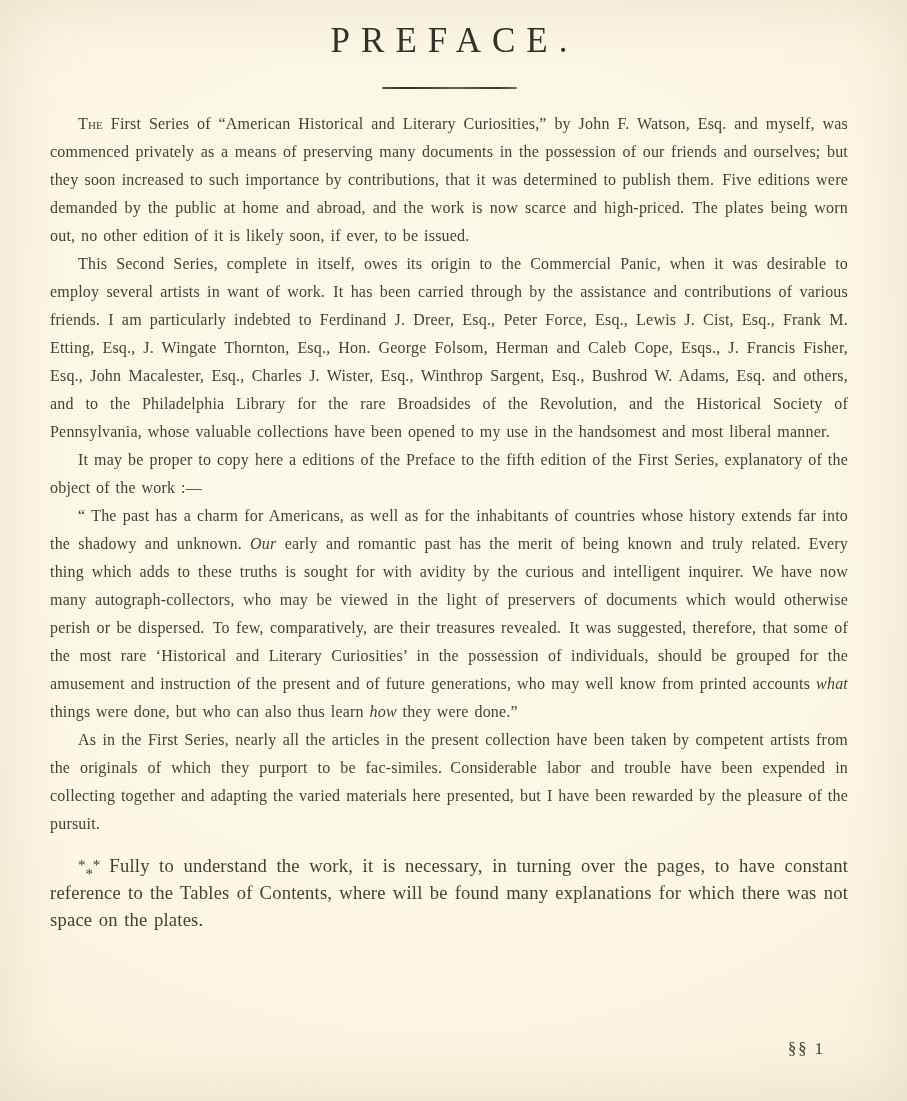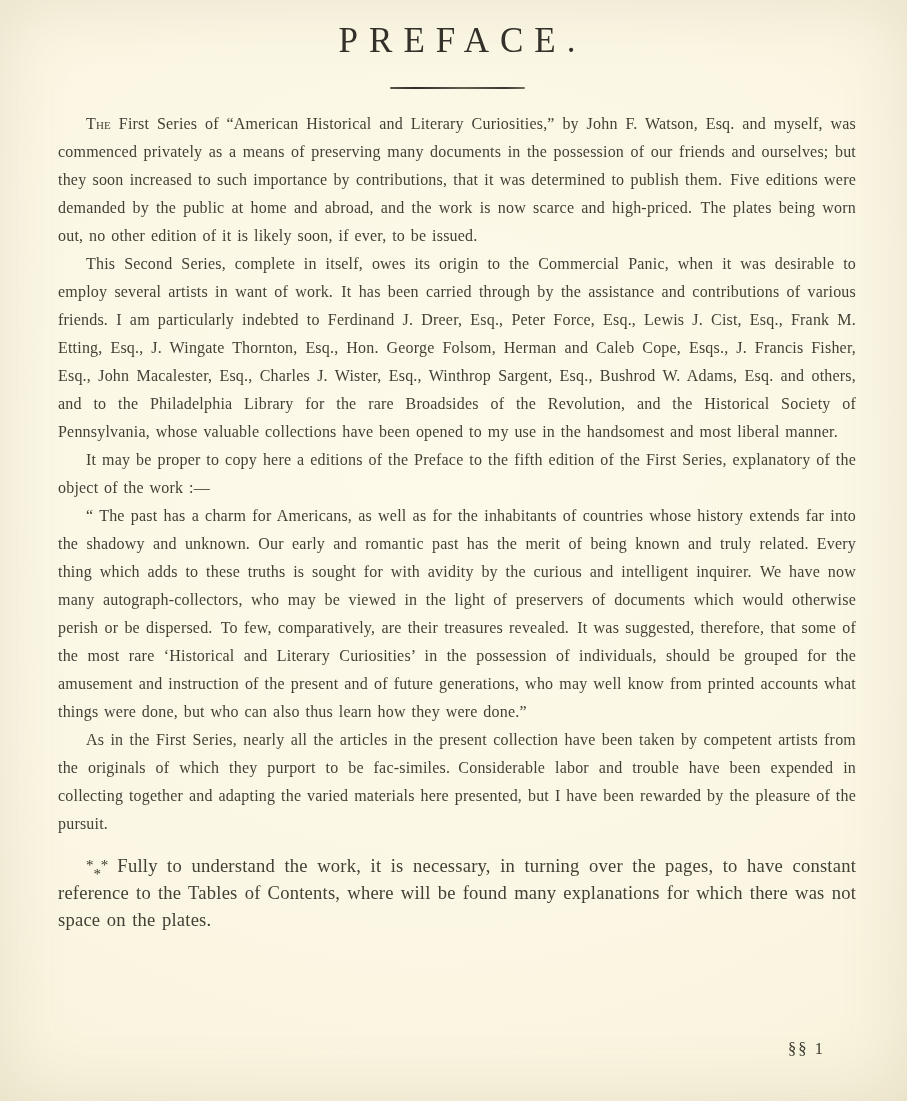--- a/index.html
+++ b/index.html
@@ -12,21 +12,21 @@
     width: 907px; height: 1101px;
     overflow: hidden;
     background:
       radial-gradient(ellipse 130% 95% at 48% 42%,
         #fdfaea 0%, #fbf7e4 45%, #f8f3dc 70%, #f2ebd2 94%, #eee6ca 100%);
     box-shadow: inset 0 0 70px rgba(125, 108, 68, 0.14);
     color: #443f35;
   }
   .content {
     position: absolute;
-    left: 58px; top: 0;
+    left: 50px; top: 0;
     width: 798px;
   }
   h1.title {
     margin: 21px 0 0 0;
     text-align: center;
     font-size: 35px;
     font-weight: normal;
     letter-spacing: 11px;
     text-indent: 11px;
     color: #34312a;
@@ -42,21 +42,21 @@
   .bodytext {
     margin-top: 21px;
     font-size: 16px;
     line-height: 28px;
     text-align: justify;
     word-spacing: 1.6px;
     letter-spacing: 0.2px;
   }
   p.para { margin: 0; text-indent: 28px; }
   .sc { font-variant: small-caps; }
-  .it { }
+  .it { font-style: italic; }
   .signature {
     margin-top: 3px;
     padding-right: 2px;
     text-align: right;
     font-size: 21.5px;
     letter-spacing: 1.6px;
     color: #3a362d;
   }
   p.footnote {
     margin: 14px 0 0 0;

